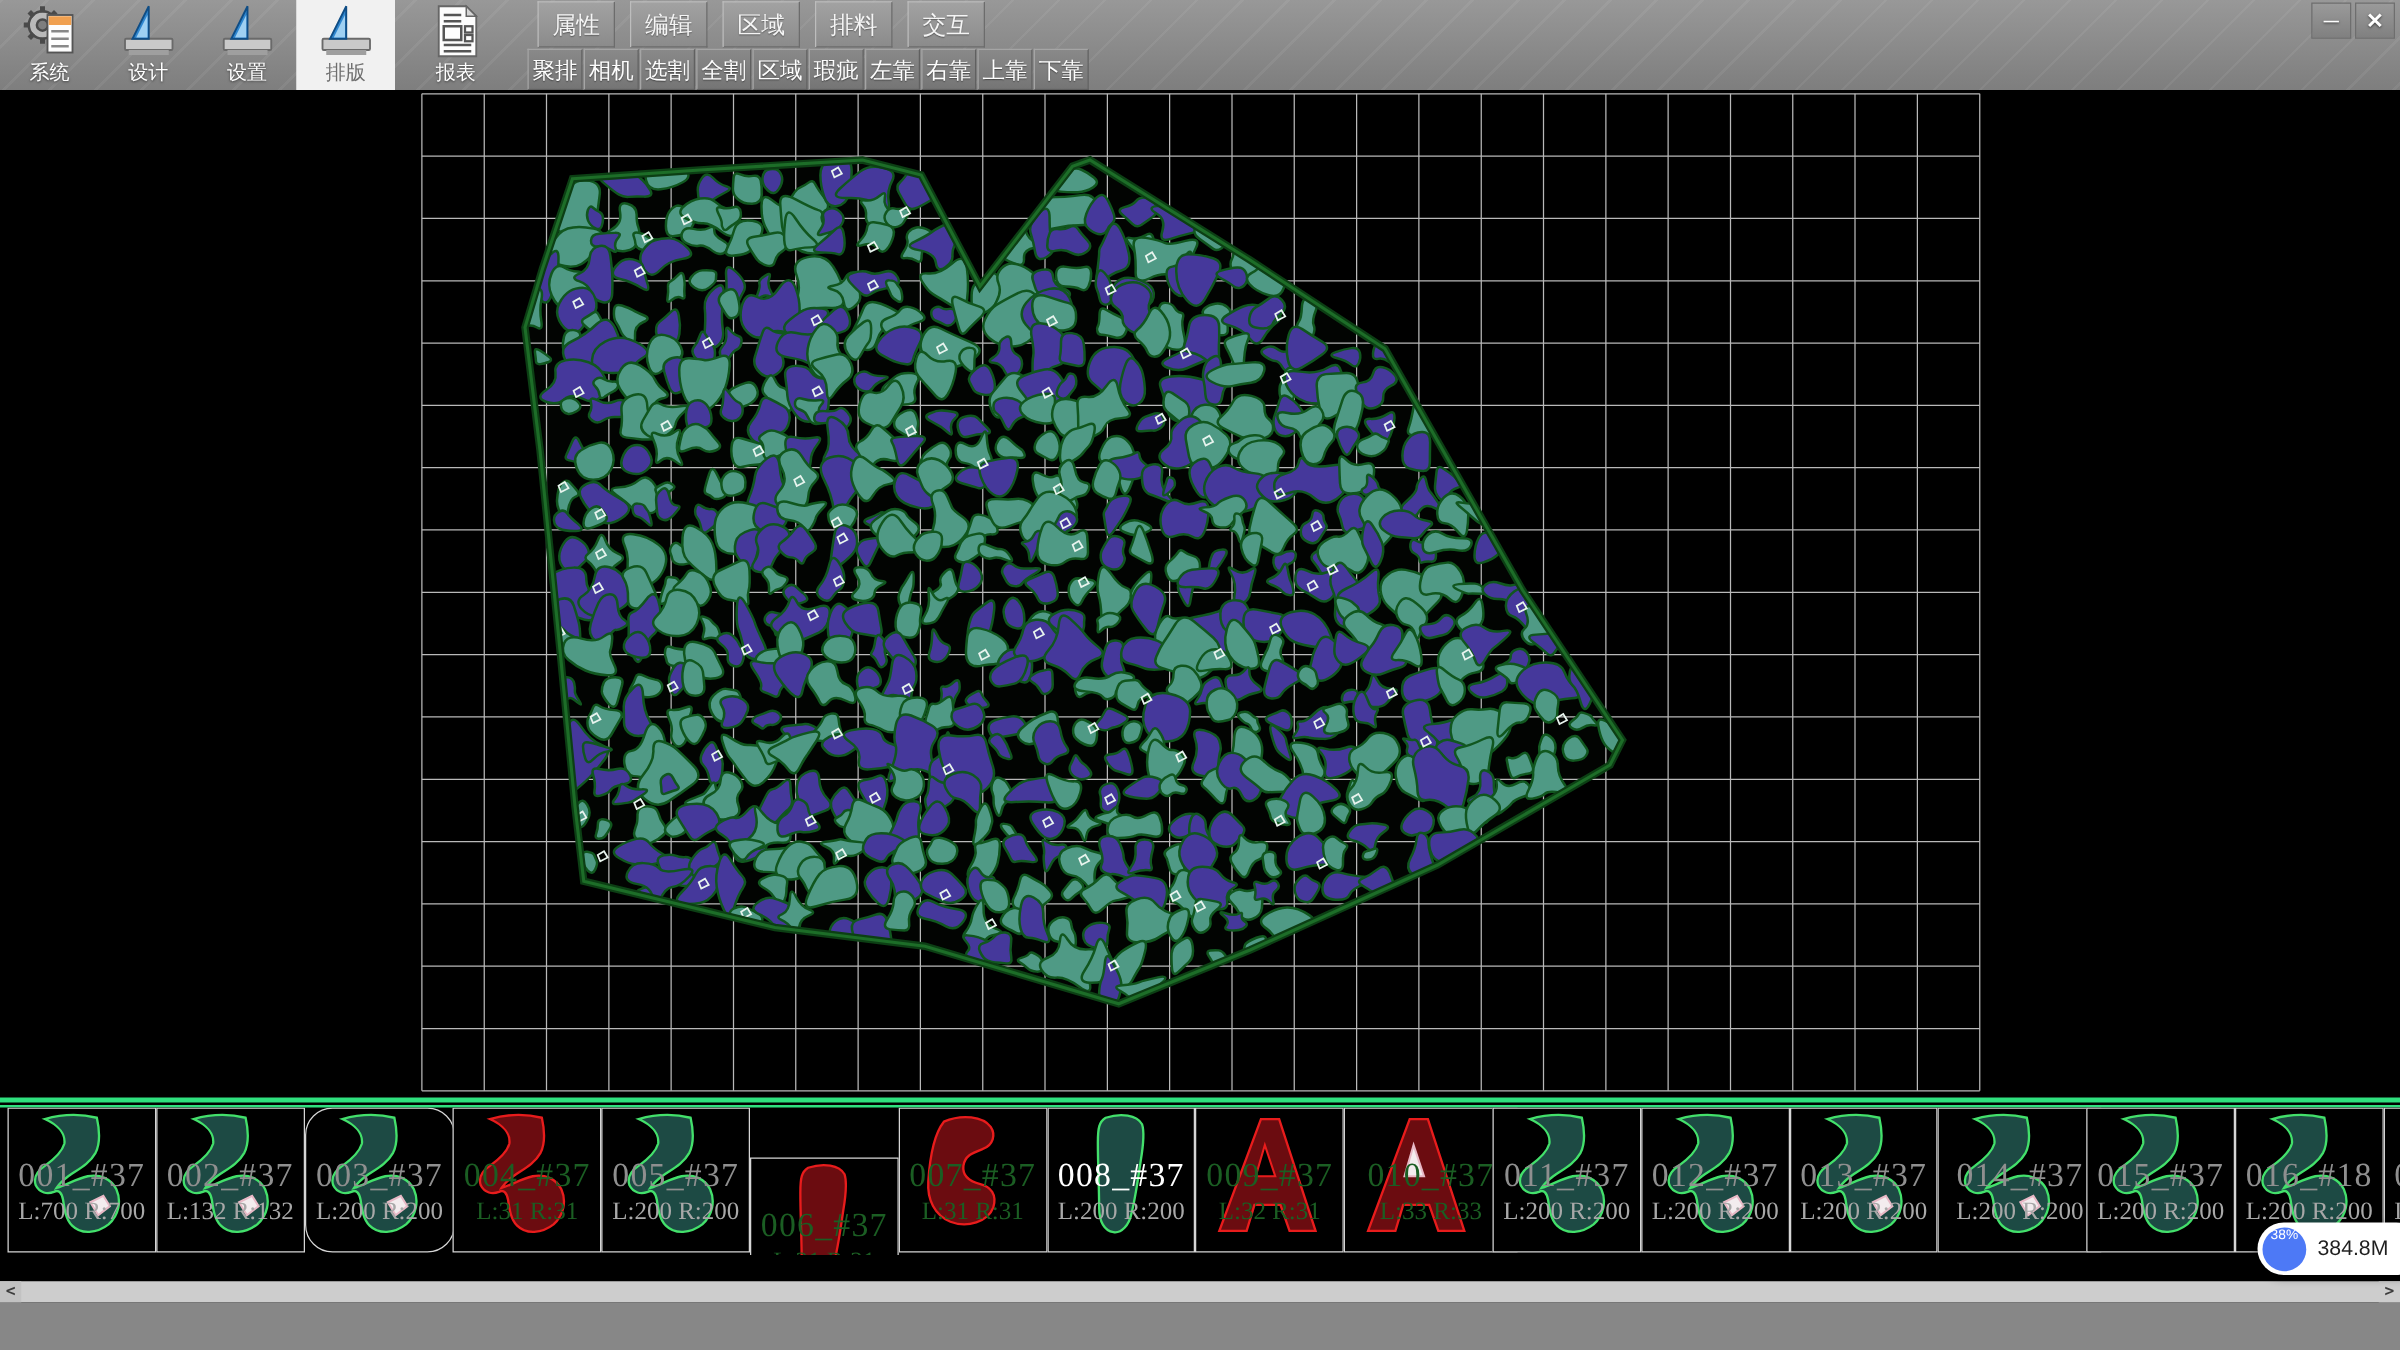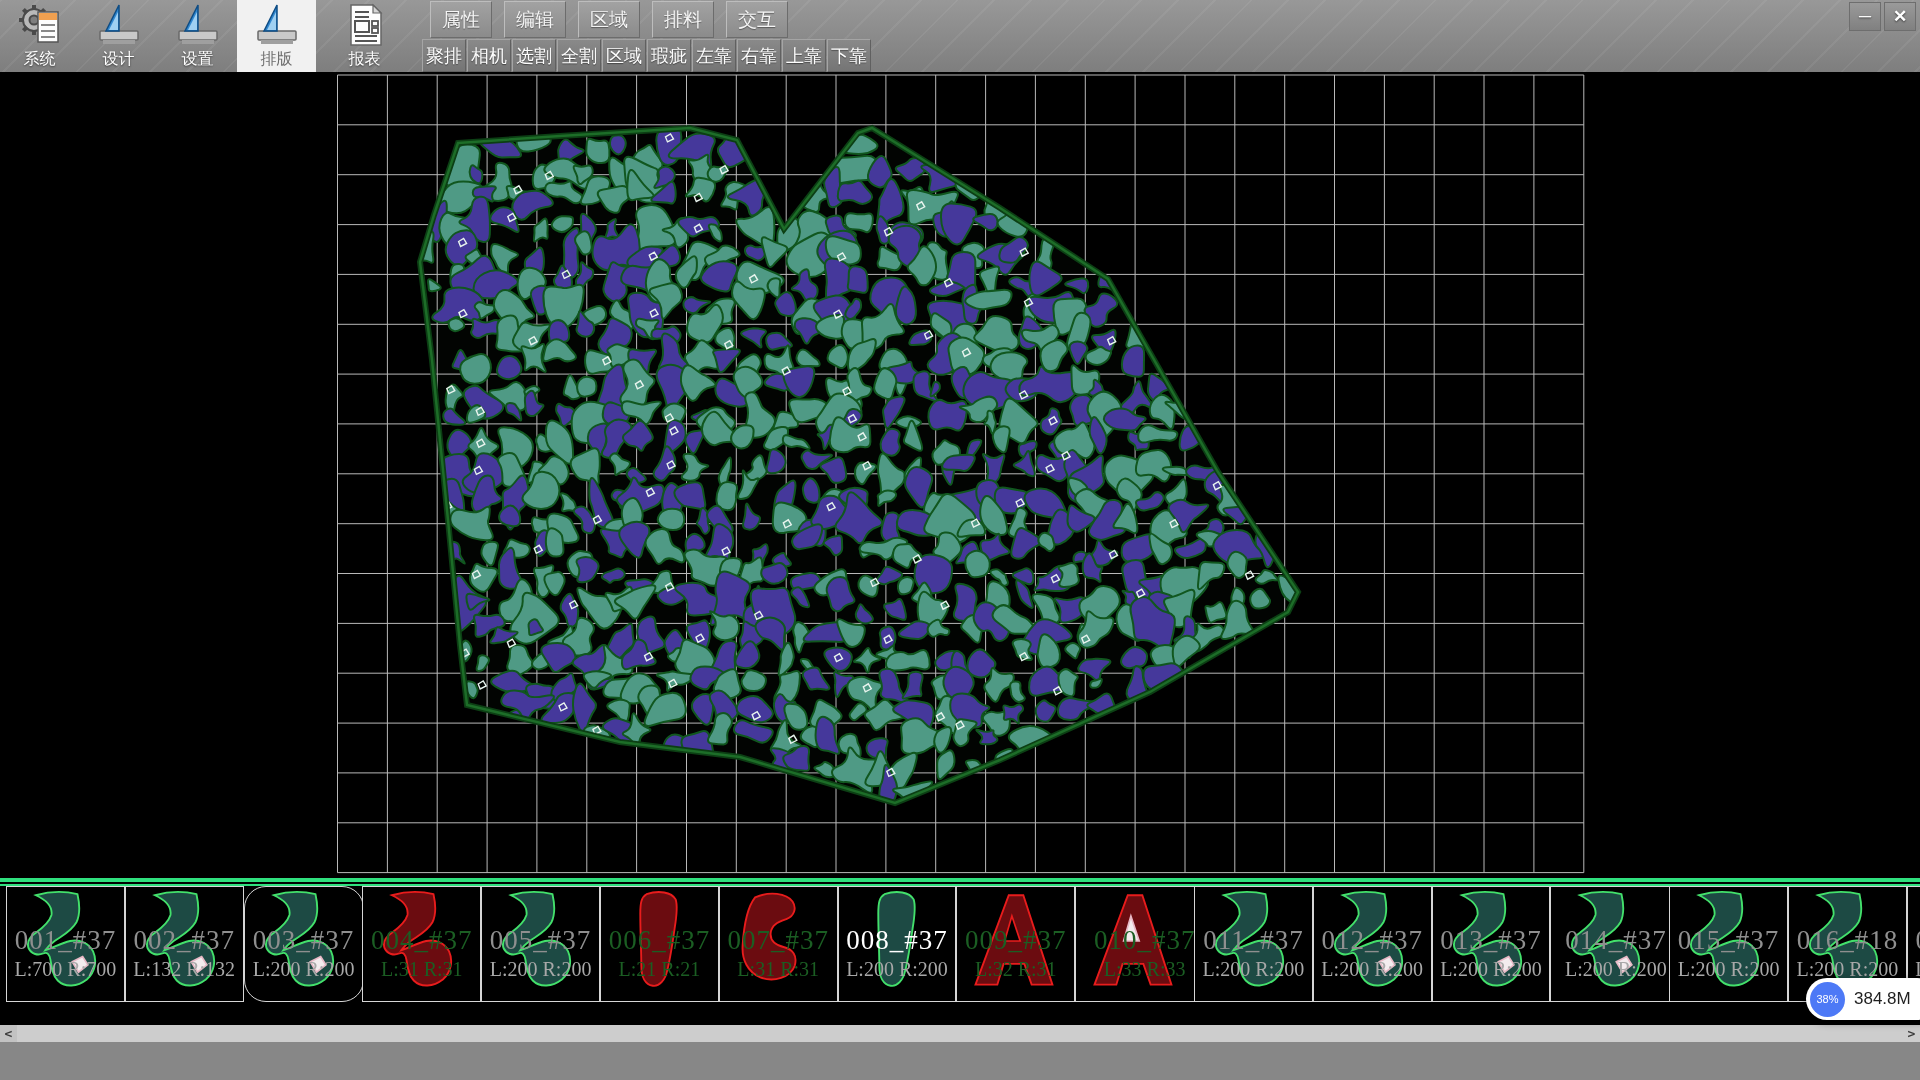--- a/index.html
+++ b/index.html
@@ -58,21 +58,21 @@
     justify-content:center;font-family:"DejaVu Sans Mono",monospace;font-weight:bold;
     font-size:13px;color:#3c3c3c;background:#c2c2c2;}
   #hscroll .arrow.left{left:0;}
   #hscroll .arrow.right{right:0;background:#cdcdcd;}
   #bottombar{position:absolute;left:0;top:1042px;width:1920px;height:38px;background:#878787;}
 
   
   #pill{position:absolute;left:1806px;top:978px;width:132px;height:42px;background:#fff;
     border-radius:21px;box-shadow:0 2px 8px rgba(0,0,0,.45);display:flex;align-items:center;z-index:50;}
   #pill .circ{width:35px;height:35px;margin-left:4px;border-radius:50%;background:#4d79f6;
-    display:flex;align-items:center;justify-content:center;color:#fff;font-size:11px;}
+    display:flex;justify-content:center;color:#fff;font-size:11px;}
   #pill .sz{margin-left:9px;color:#1f1f1f;font-size:17px;}
 </style>
 </head>
 <body>
 
 <div id="app">
 
   <div id="titlebar">
     <div class="hatch"></div>
     <div id="tabbar">
@@ -953,21 +953,21 @@
           <div class="nm" style="color:#1b5e23">004_#37</div>
           <div class="lr" style="color:#1b5e23">L:31 R:31</div>
         </div>
         <div class="cell" style="left: 481.2px; width: 118.8px;">
           <svg width="108" height="104" viewBox="0 0 100 100">
             <path d="M22,6 C36,2 50,2 62,5 C64,14 65,24 61,32 C56,41 47,45 40,50 C36,53 33,56 31,59 C38,57 46,52 55,50 C64,48 73,52 77,60 C81,69 79,80 71,87 C62,94 50,95 43,88 C38,83 37,75 36,68 C35,63 33,60 29,62 C24,64 18,63 15,57 C13,51 16,46 22,42 C29,37 35,32 37,25 C38,18 33,11 22,6 Z" fill="#1d4a44" stroke="#43e06b" stroke-width="1.8"></path>
           </svg>
           <div class="nm" style="color:#8f8f8f">005_#37</div>
           <div class="lr" style="color:#a8a8a8">L:200 R:200</div>
         </div>
-        <div class="cell" style="left: 600px; width: 118.8px;">
+        <div class="cell" style="left: 600px; width: 118.8px; margin-top: 40px;">
           <svg width="108" height="104" viewBox="0 0 100 100">
             <path d="M38,5 C50,1 62,3 66,10 C68,16 67,26 65,38 C63,52 61,66 58,78 C56,88 50,94 44,93 C37,92 33,85 33,74 C33,60 32,40 32,24 C32,13 33,8 38,5 Z" fill="#6b0c10" stroke="#e81c1c" stroke-width="1.8"></path>
           </svg>
           <div class="nm" style="color:#1b5e23">006_#37</div>
           <div class="lr" style="color:#1b5e23">L:21 R:21</div>
         </div>
         <div class="cell" style="left: 718.8px; width: 118.8px;">
           <svg width="108" height="104" viewBox="0 0 100 100">
             <path d="M28,8 C42,2 58,4 64,12 C68,18 66,26 58,29 C50,32 44,34 43,42 C42,50 48,54 56,56 C64,58 69,64 66,74 C62,85 46,90 33,85 C21,80 15,68 16,54 C17,38 20,18 28,8 Z" fill="#6b0c10" stroke="#e81c1c" stroke-width="1.8"></path>
           </svg>

